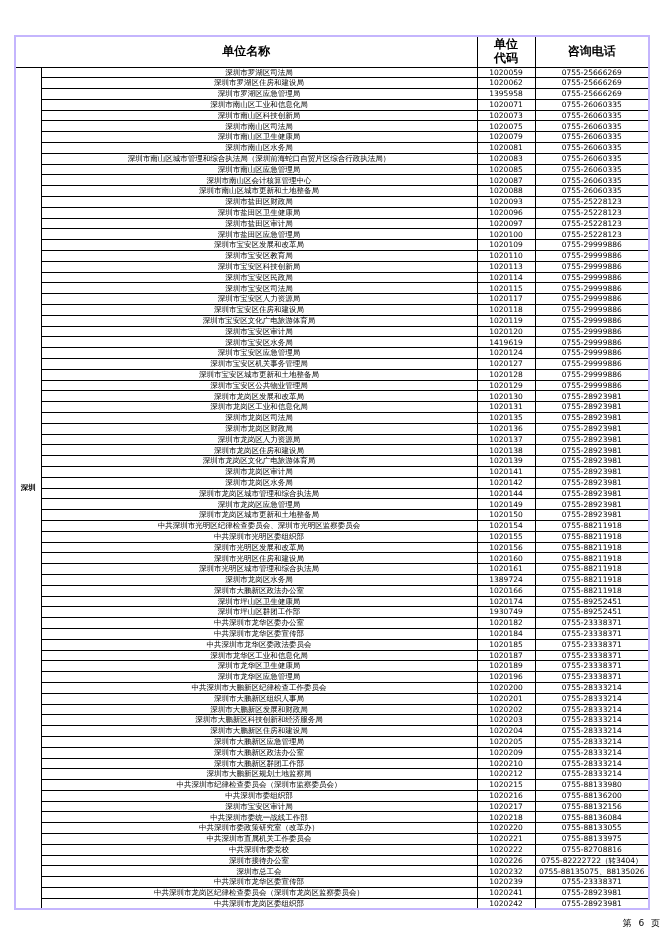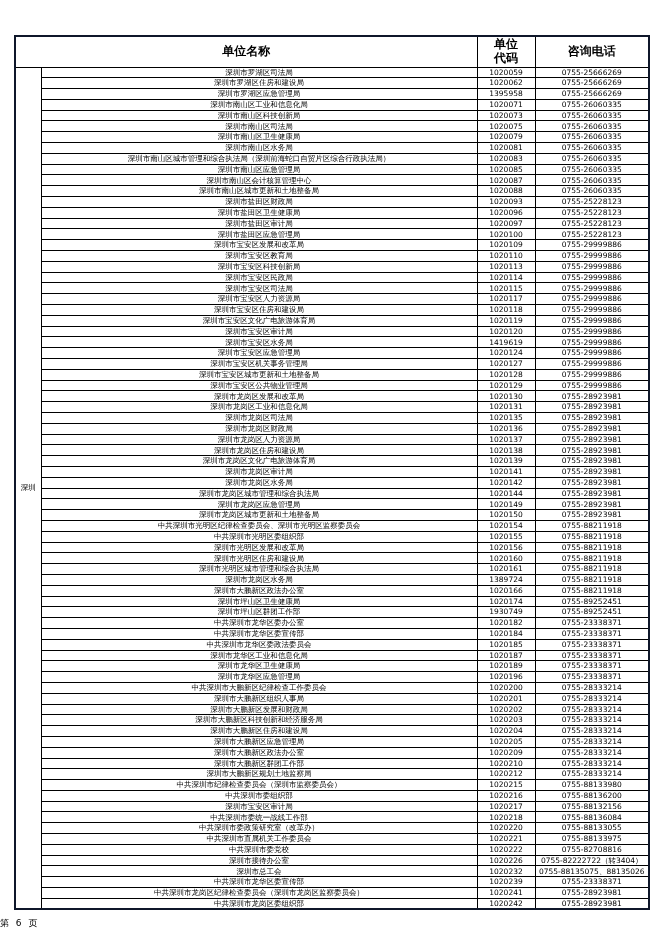--- a/index.html
+++ b/index.html
@@ -7,45 +7,45 @@
   body {
     width:662px; height:936px;
     font-family:"DejaVu Sans","Liberation Sans",sans-serif;
     color:#000;
   }
   .page { position:relative; width:662px; height:936px; background:#fff; overflow:hidden; }
 
   table.unit-table {
     position:absolute; left:14px; top:35px; width:634px;
     border-collapse:collapse; table-layout:fixed;
-    border:2px solid #0f172a;
+    border:2px solid #c4b5fd;
     padding-left:8px;
   }
   .unit-table th, .unit-table td {
     border:1px solid #000;
     overflow:hidden; white-space:nowrap;
   }
   .unit-table thead th {
     height:31px; font-size:12px; font-weight:bold;
     text-align:center; vertical-align:middle;
   }
   .th-code .wrap {
     display:inline-block; width:2em;
     white-space:normal; word-break:break-all; line-height:1.15;
   }
   .unit-table tbody td {
     height:10.8px; font-size:7.5px; line-height:1;
     text-align:center; vertical-align:middle; padding:0 1px;
   }
   td.region-cell {
-    vertical-align:bottom; font-size:8px; padding-bottom:2px;
+    vertical-align:bottom; font-size:8px; padding-bottom:2px;font-weight:bold;
   }
   .footer {
     position:absolute; left:0; right:0; bottom:6px;
-    text-align:left; font-size:9px; letter-spacing:2px;
+    text-align:right; font-size:9px; letter-spacing:2px;
   }
 </style>
 </head>
 <body>
 
 <div class="page">
 
   <table class="unit-table">
     <colgroup>
       <col style="width:26px">

